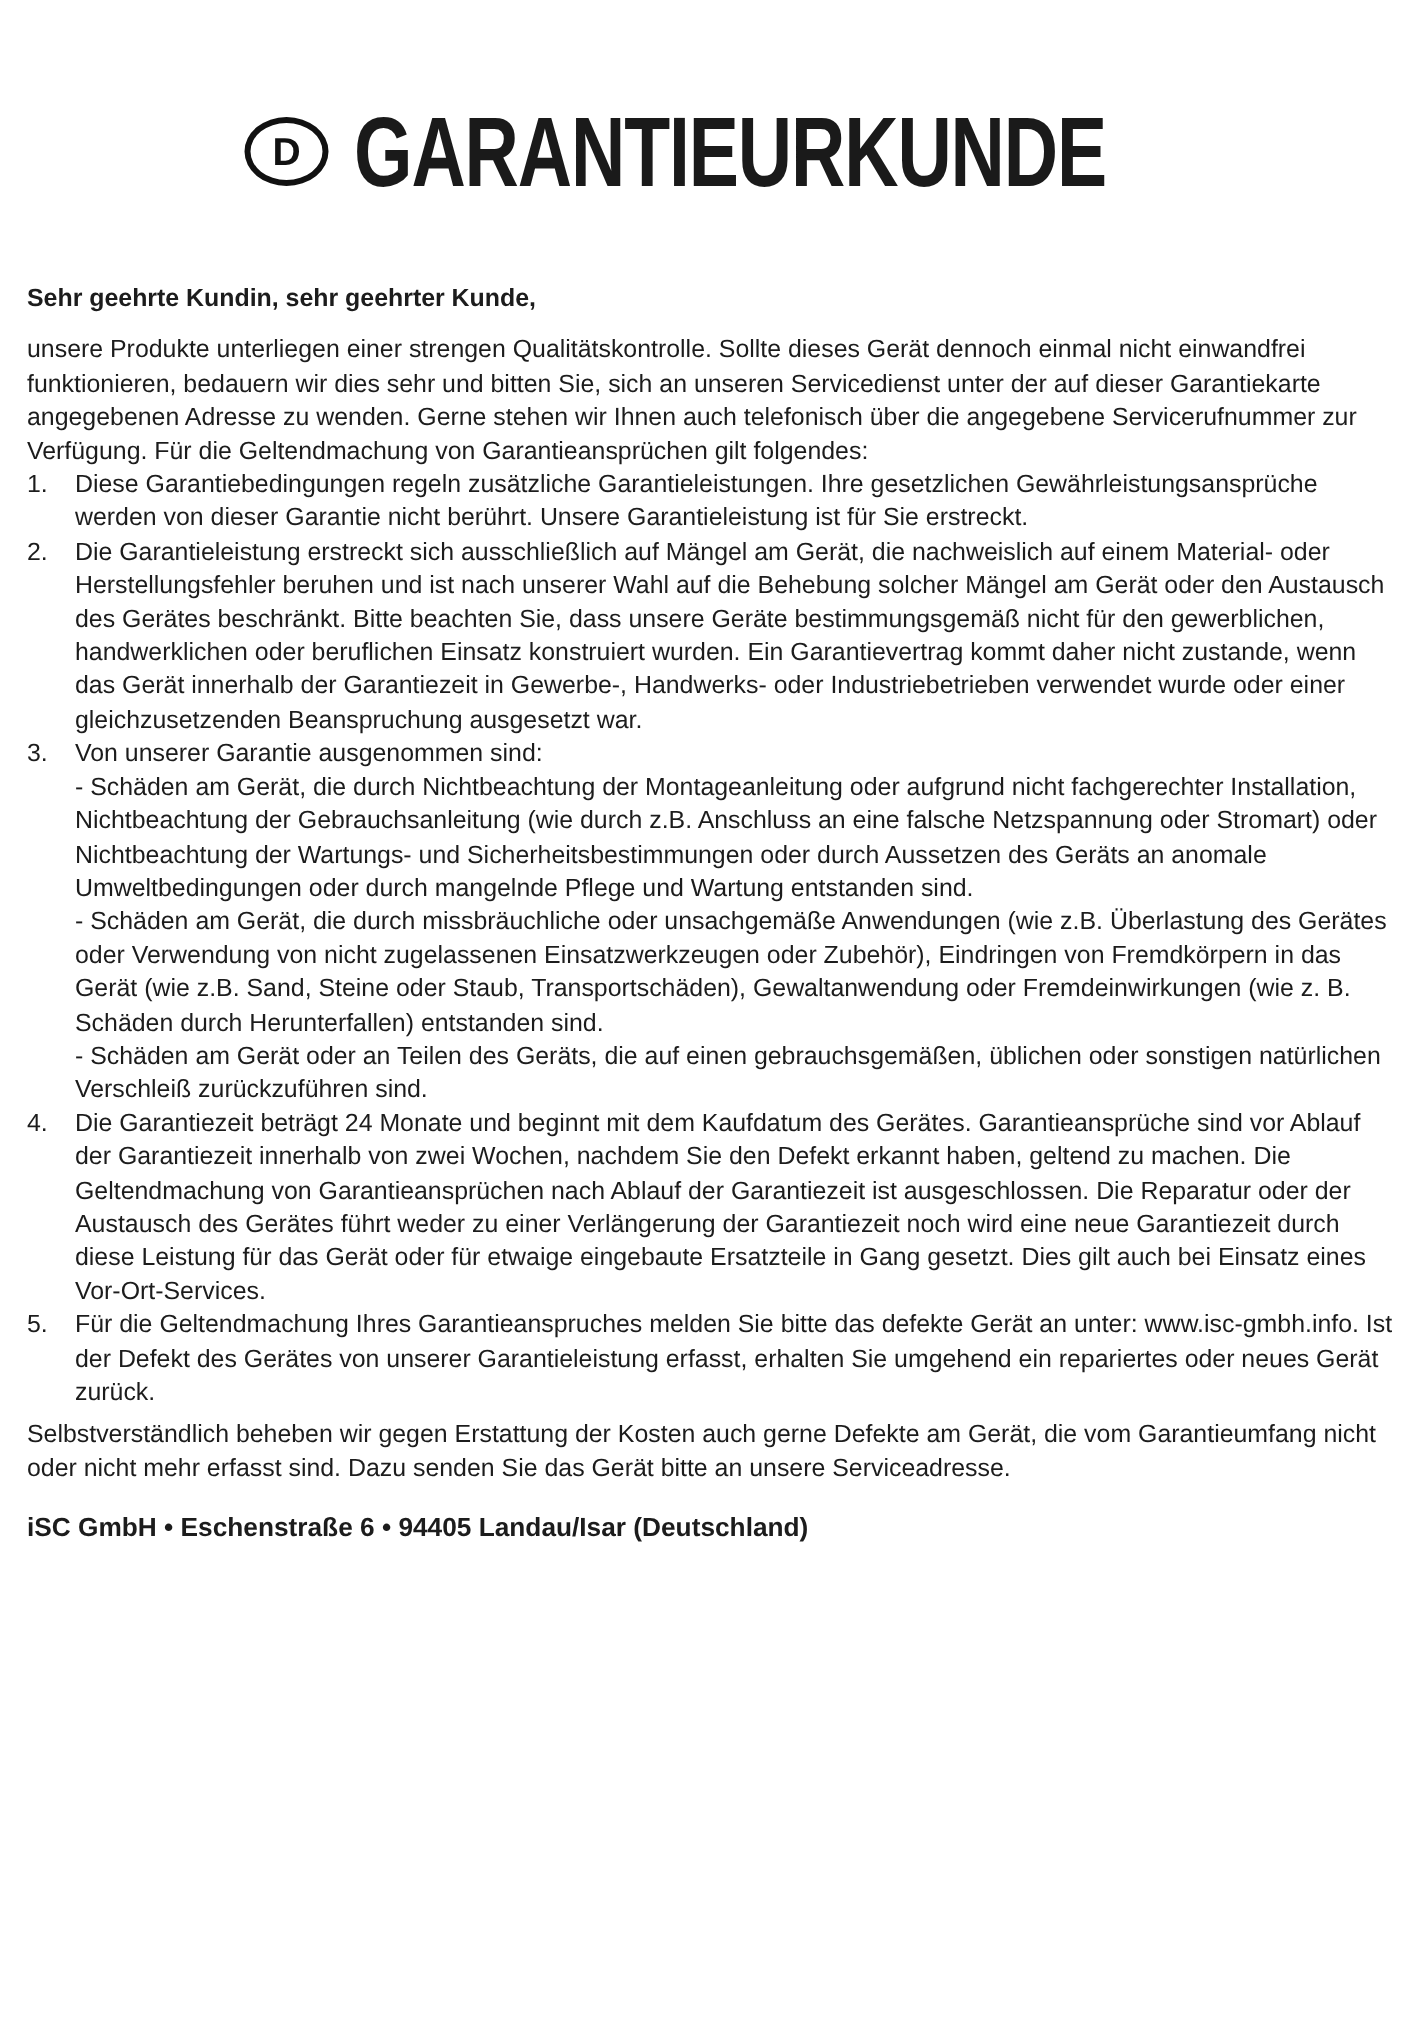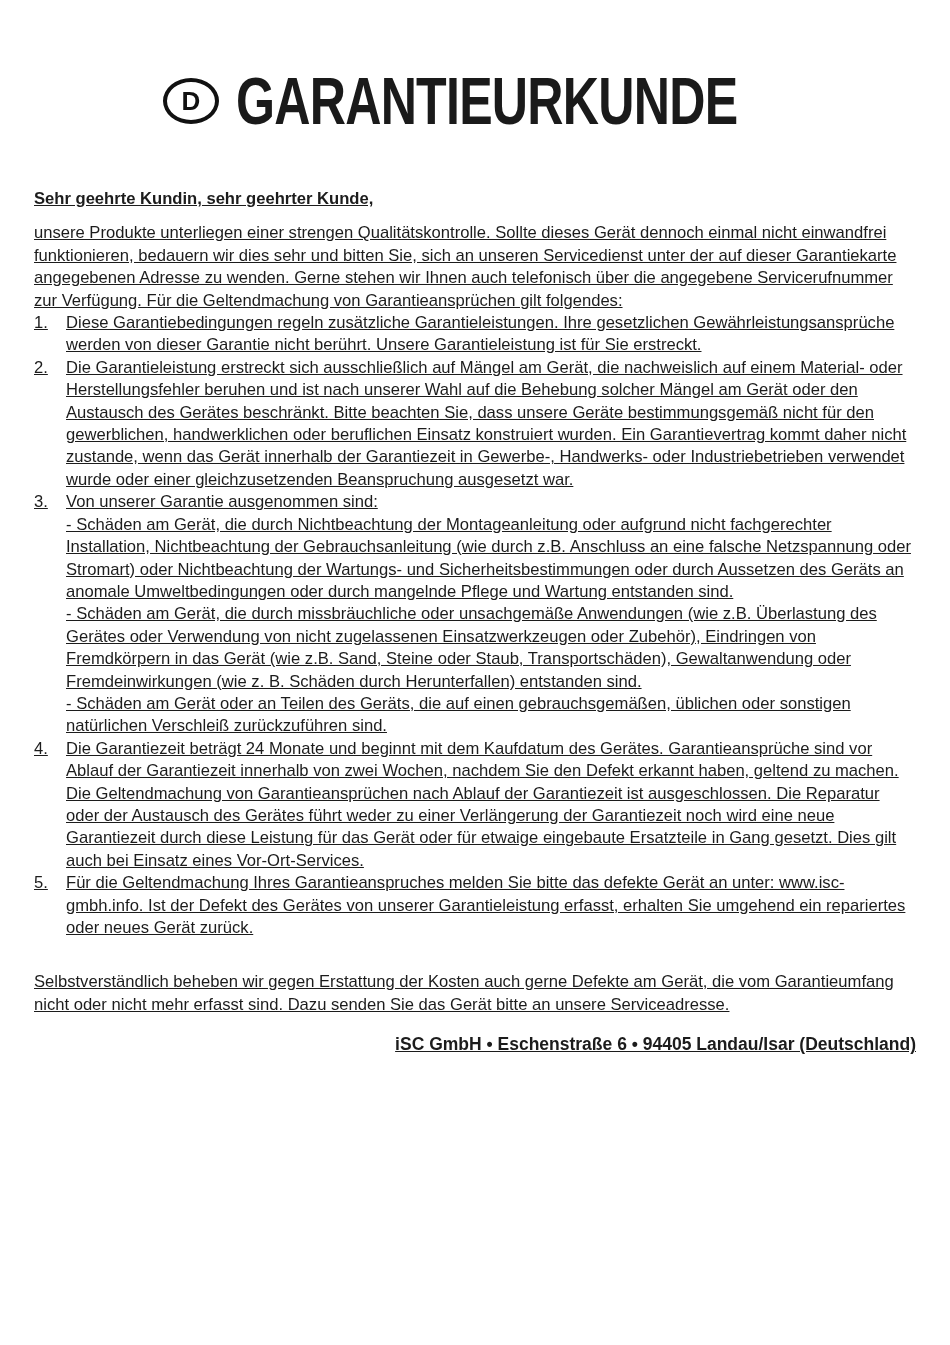--- a/index.html
+++ b/index.html
@@ -48,24 +48,23 @@
     letter-spacing: -1px;
     white-space: nowrap;
     transform: scaleX(0.76);
     transform-origin: left center;
     margin-left: 17px;
     line-height: 1;
   }
 
   
   .content {
-    padding: 0 34px;
+    padding: 0 18px;
     font-size: 16.6px;
     line-height: 22.4px;
-    text-decoration: underline;
   }
   .salutation {
     font-weight: bold;
     margin-top: 56px;
   }
   .intro {
     white-space: pre-line;
     margin-top: 12px;
   }
   .numlist { margin-top: 0; }
@@ -76,25 +75,25 @@
   .numitem .num {
     flex: 0 0 32px;
   }
   .numitem .itext {
     flex: 1 1 auto;
     white-space: pre-line;
   }
   .para {
     white-space: pre-line;
   }
-  .para.gap1 { margin-top: 32px; }
+  .para.gap1 { margin-top: 6px; }
   .address-line {
     font-weight: bold;
     font-size: 17.5px;
-    text-align: right;
+    text-align: left;
     margin-top: 17px;
   }
 </style>
 </head>
 <body>
 
 <div class="page">
 
   <div class="title-row">
     <div class="d-badge">D</div>

